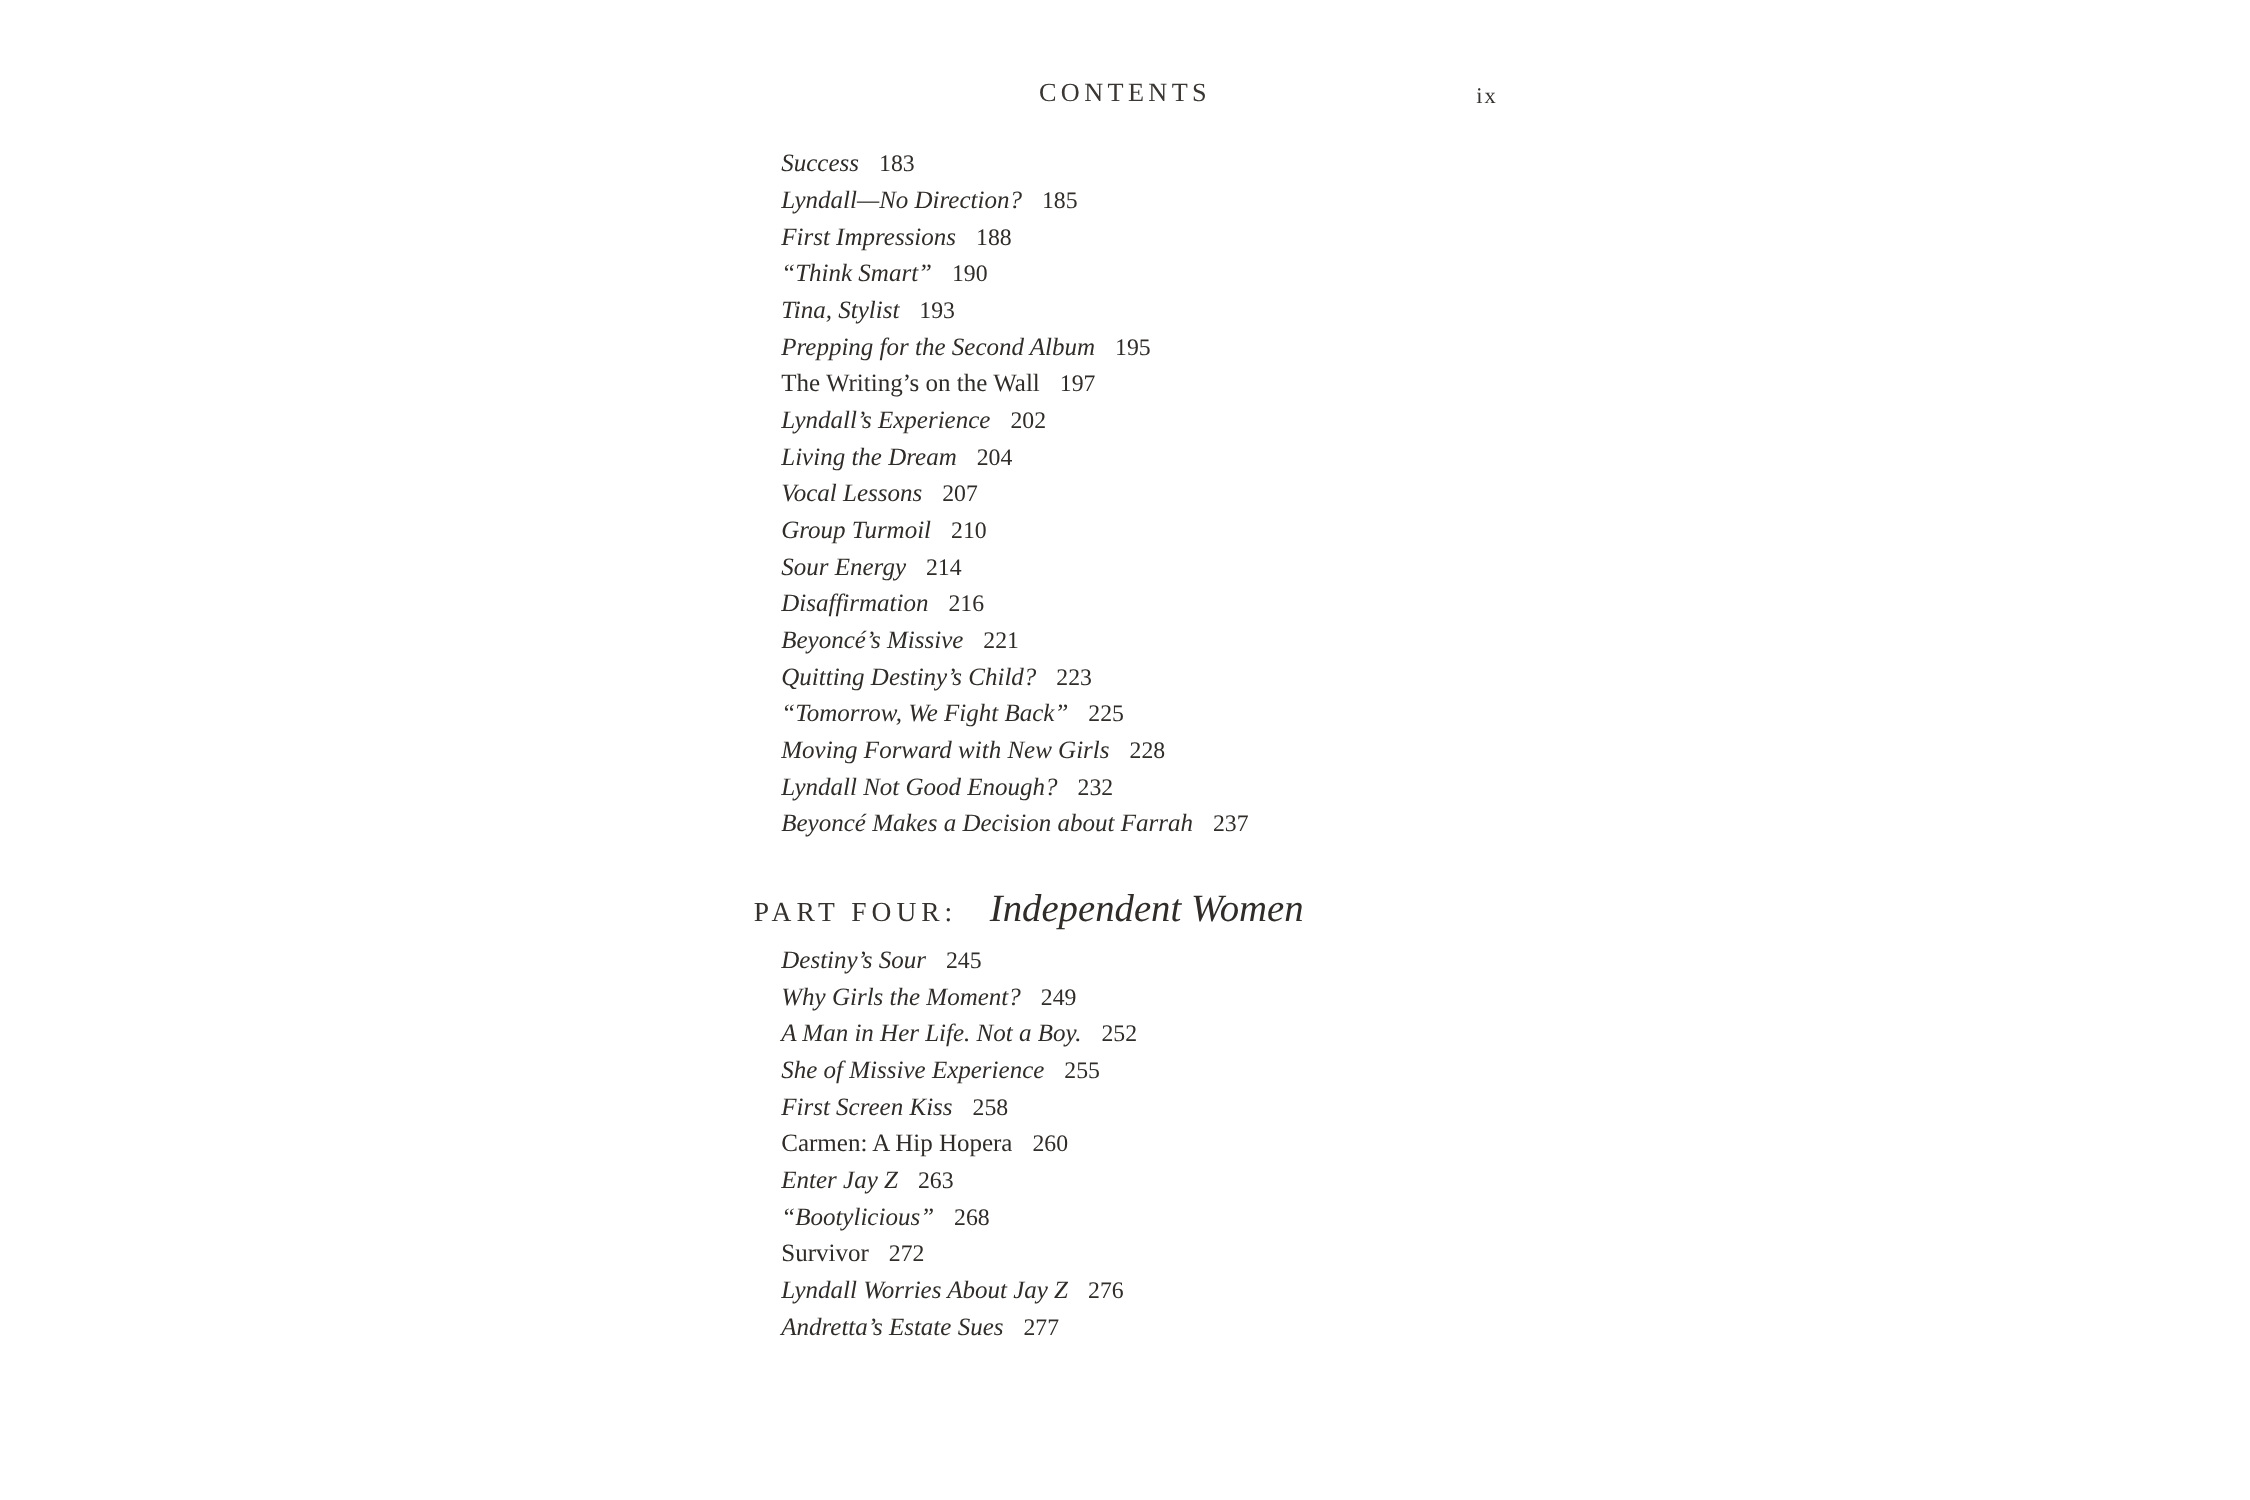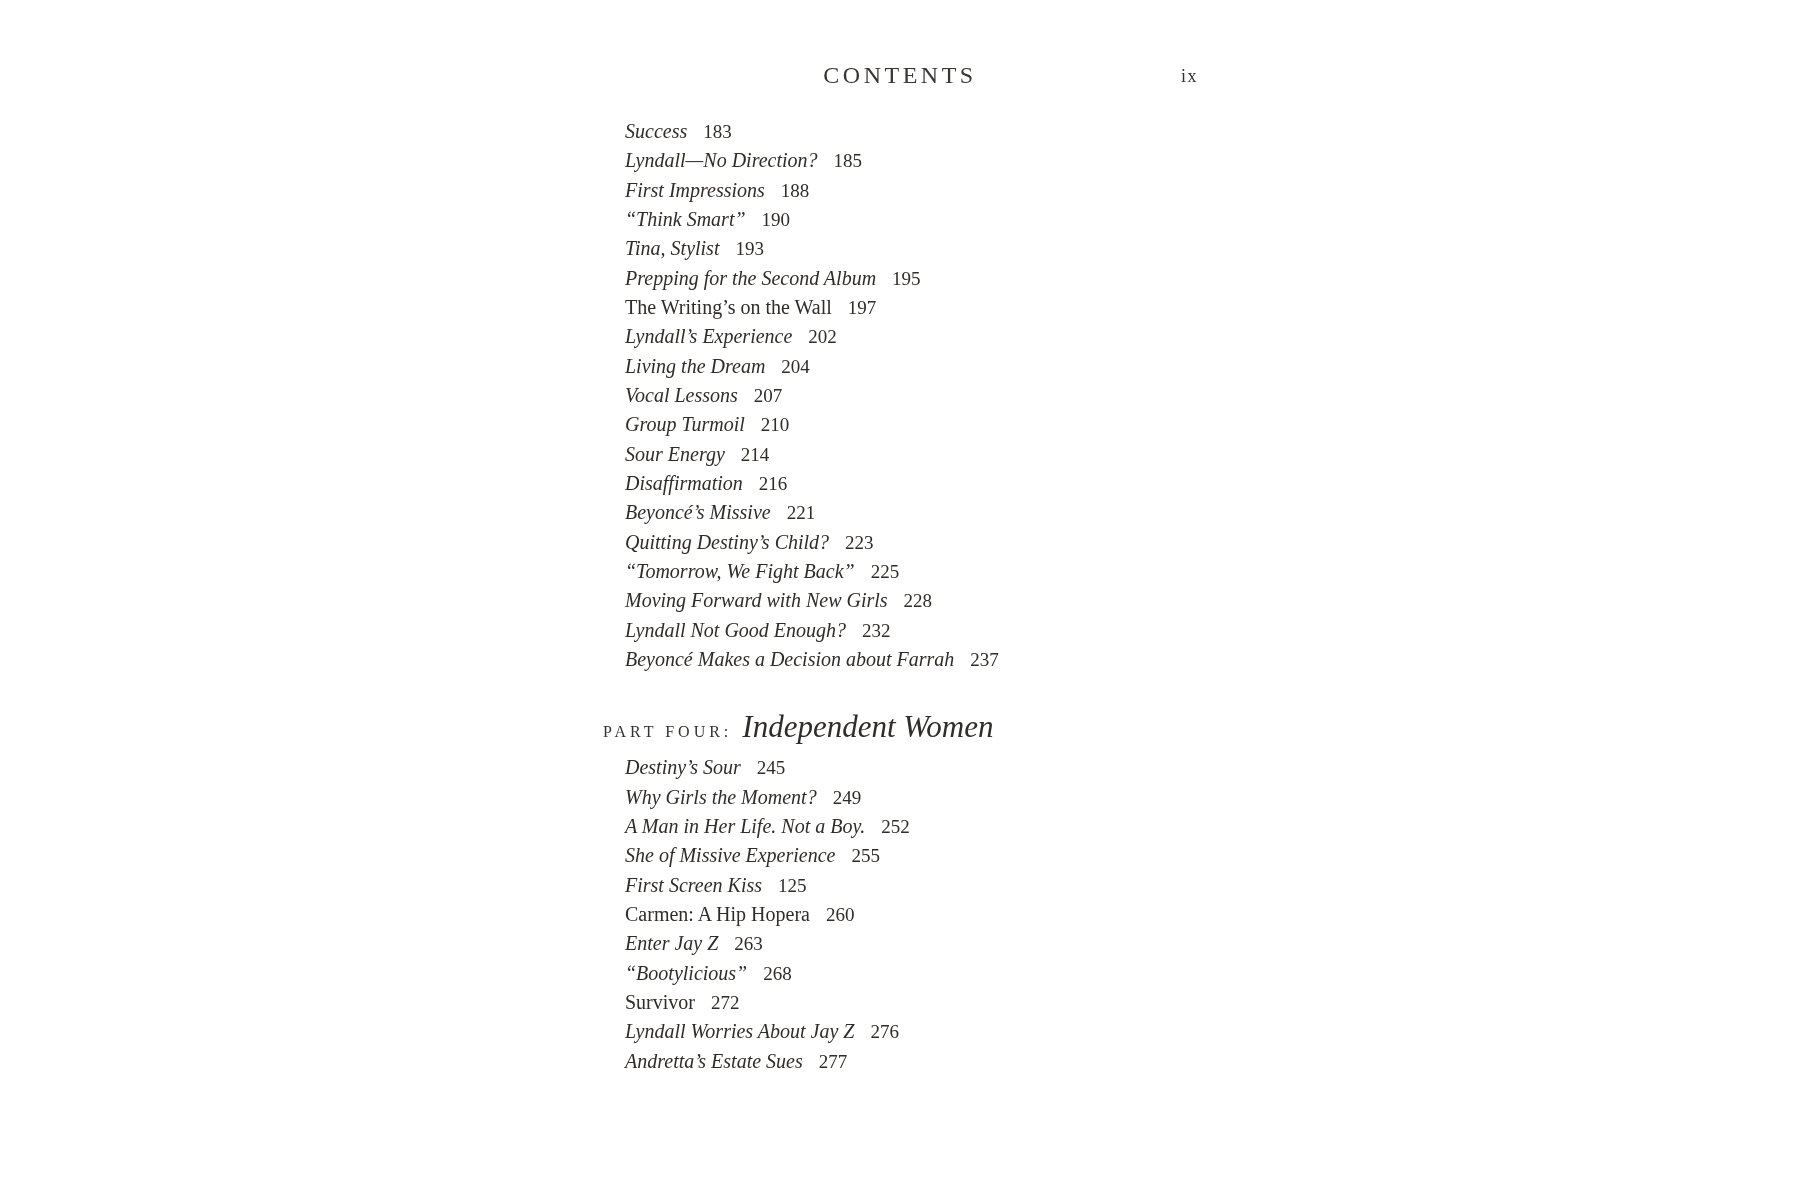--- a/index.html
+++ b/index.html
@@ -11,21 +11,21 @@
     font-family: "Liberation Serif", "DejaVu Serif", serif;
     position: relative;
     overflow: hidden;
   }
   .running-head {
     position: absolute;
     top: 62px;
     left: 0;
     width: 1800px;
     text-align: center;
-    font-size: 24px;
+    font-size: 21px;
     letter-spacing: 3.5px;
     color: #393633;
   }
   .folio {
     position: absolute;
     top: 66px;
     left: 1181px;
     font-size: 18px;
     letter-spacing: 1.5px;
     color: #35322f;
@@ -53,23 +53,23 @@
     font-size: 19px;
   }
   .part-heading {
     margin-top: 34px;
     margin-bottom: 2px;
     line-height: 38px;
     white-space: nowrap;
   }
   .part-label {
     font-style: normal;
-    font-size: 16px;
+    font-size: 22px;
     letter-spacing: 4px;
-    margin-right: 10px;
+    margin-right: 26px;
     color: #34312e;
   }
   .part-title {
     font-style: italic;
     font-size: 31px;
   }
   section.toc-section:first-child .part-heading { display: none; }
 </style>
 </head>
 <body>
@@ -177,21 +177,21 @@
 
   <li class="toc-entry">
     <span class="entry-title">A Man in Her Life. Not a Boy.</span><span class="entry-page">252</span>
   </li>
 
   <li class="toc-entry">
     <span class="entry-title">She of Missive Experience</span><span class="entry-page">255</span>
   </li>
 
   <li class="toc-entry">
-    <span class="entry-title">First Screen Kiss</span><span class="entry-page">125</span>
+    <span class="entry-title">First Screen Kiss</span><span class="entry-page">258</span>
   </li>
 
   <li class="toc-entry">
     <span class="entry-title roman">Carmen: A Hip Hopera</span><span class="entry-page">260</span>
   </li>
 
   <li class="toc-entry">
     <span class="entry-title">Enter Jay Z</span><span class="entry-page">263</span>
   </li>
 

